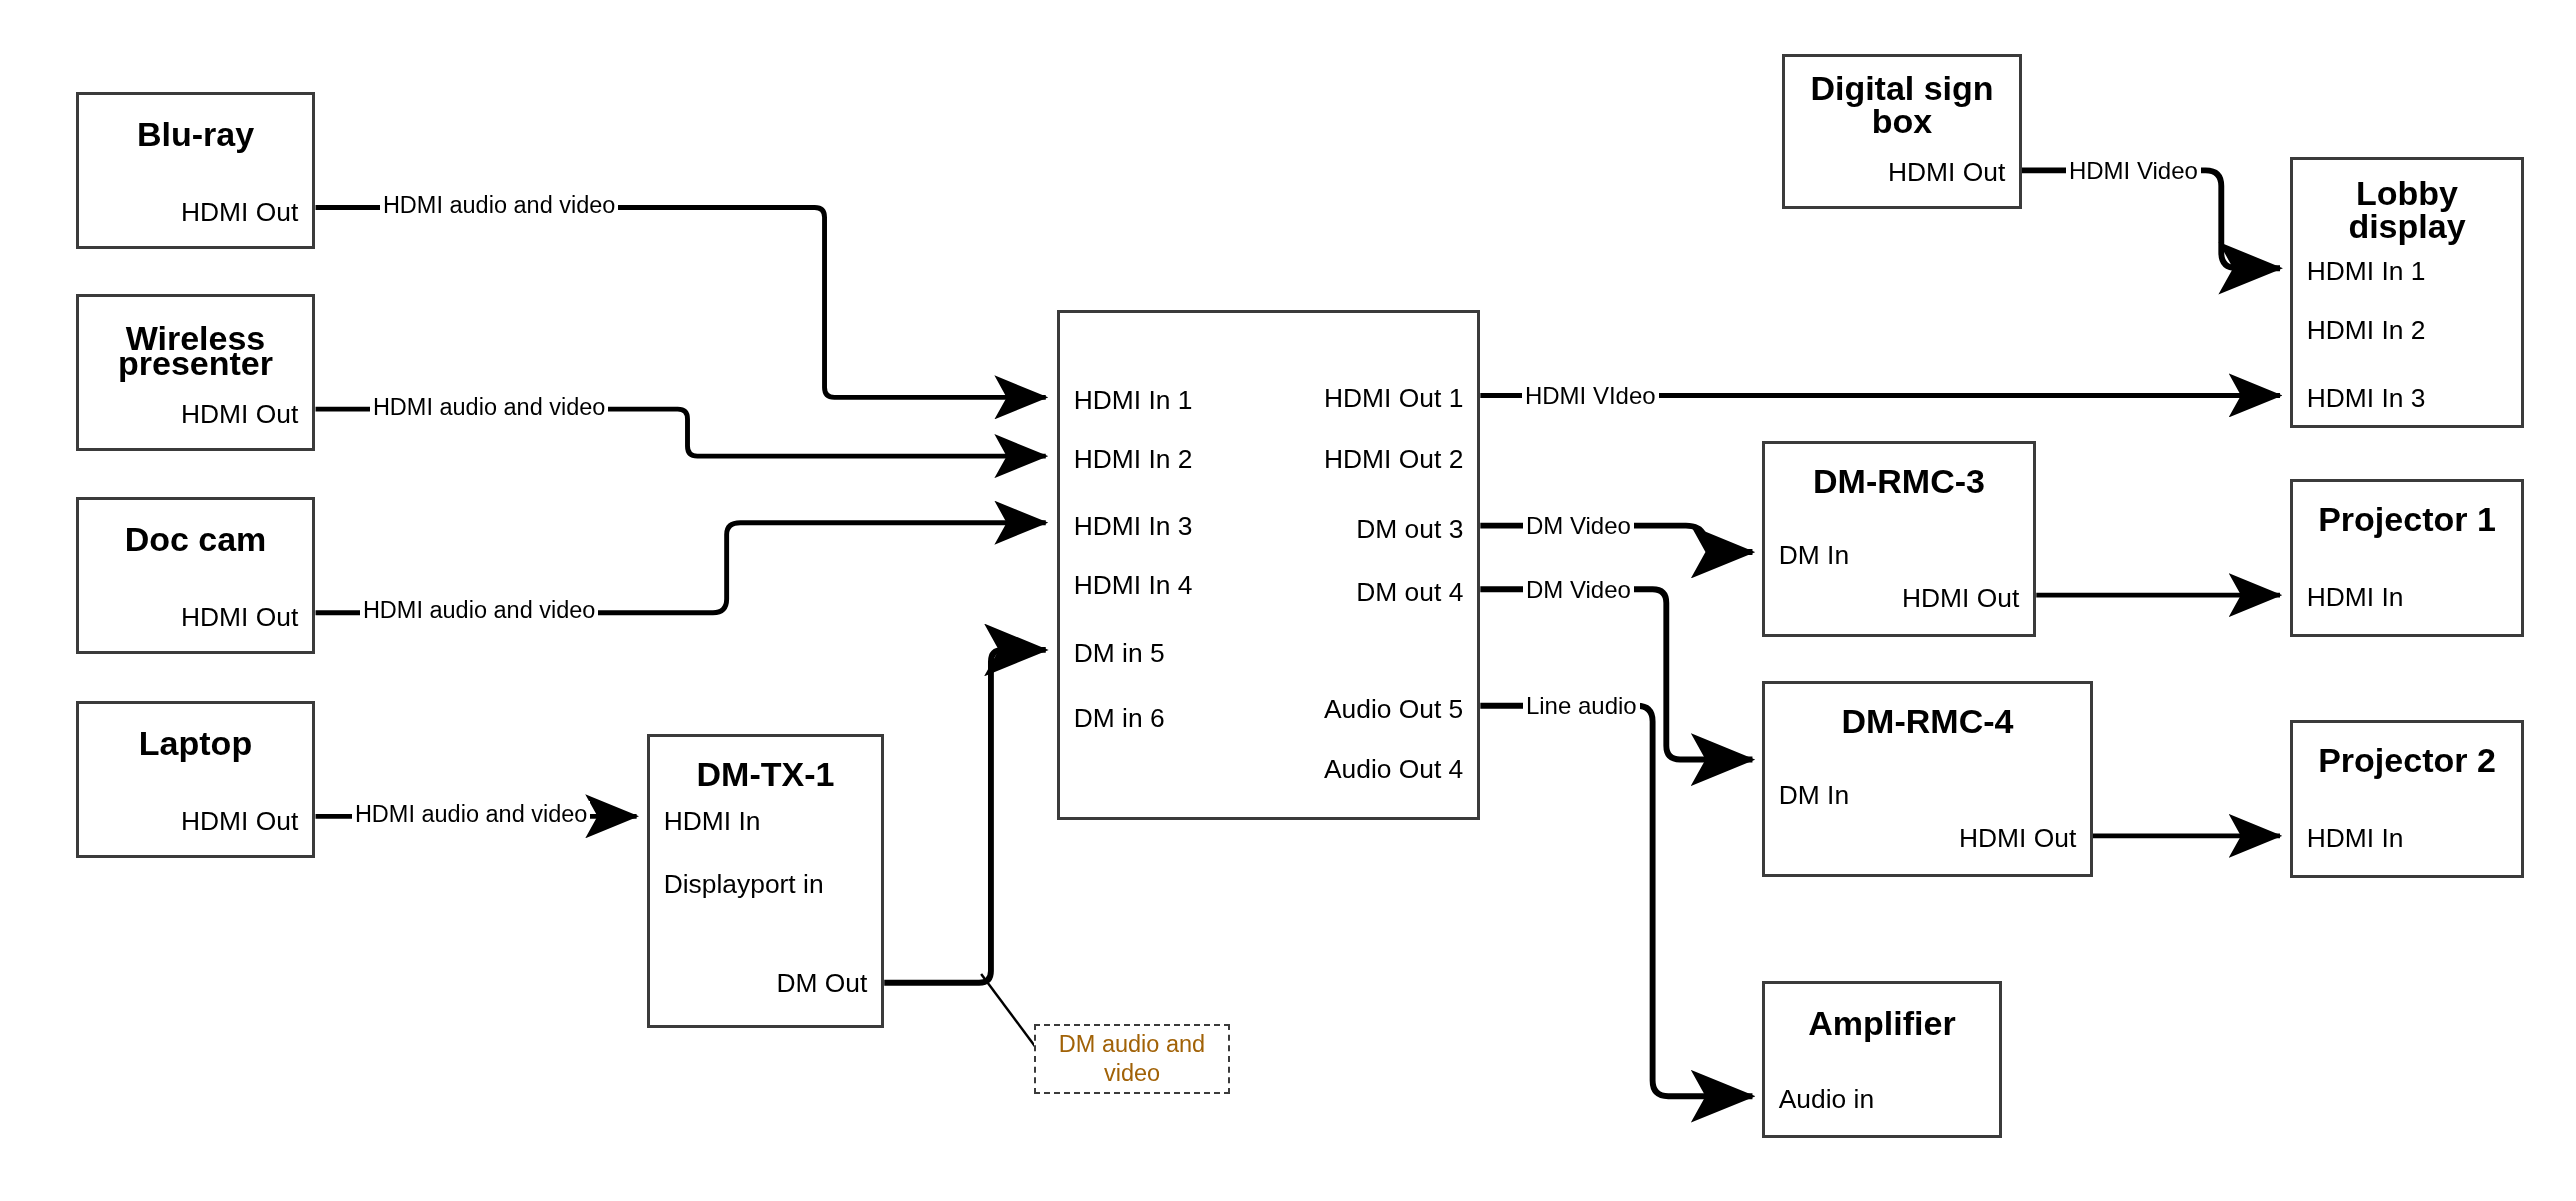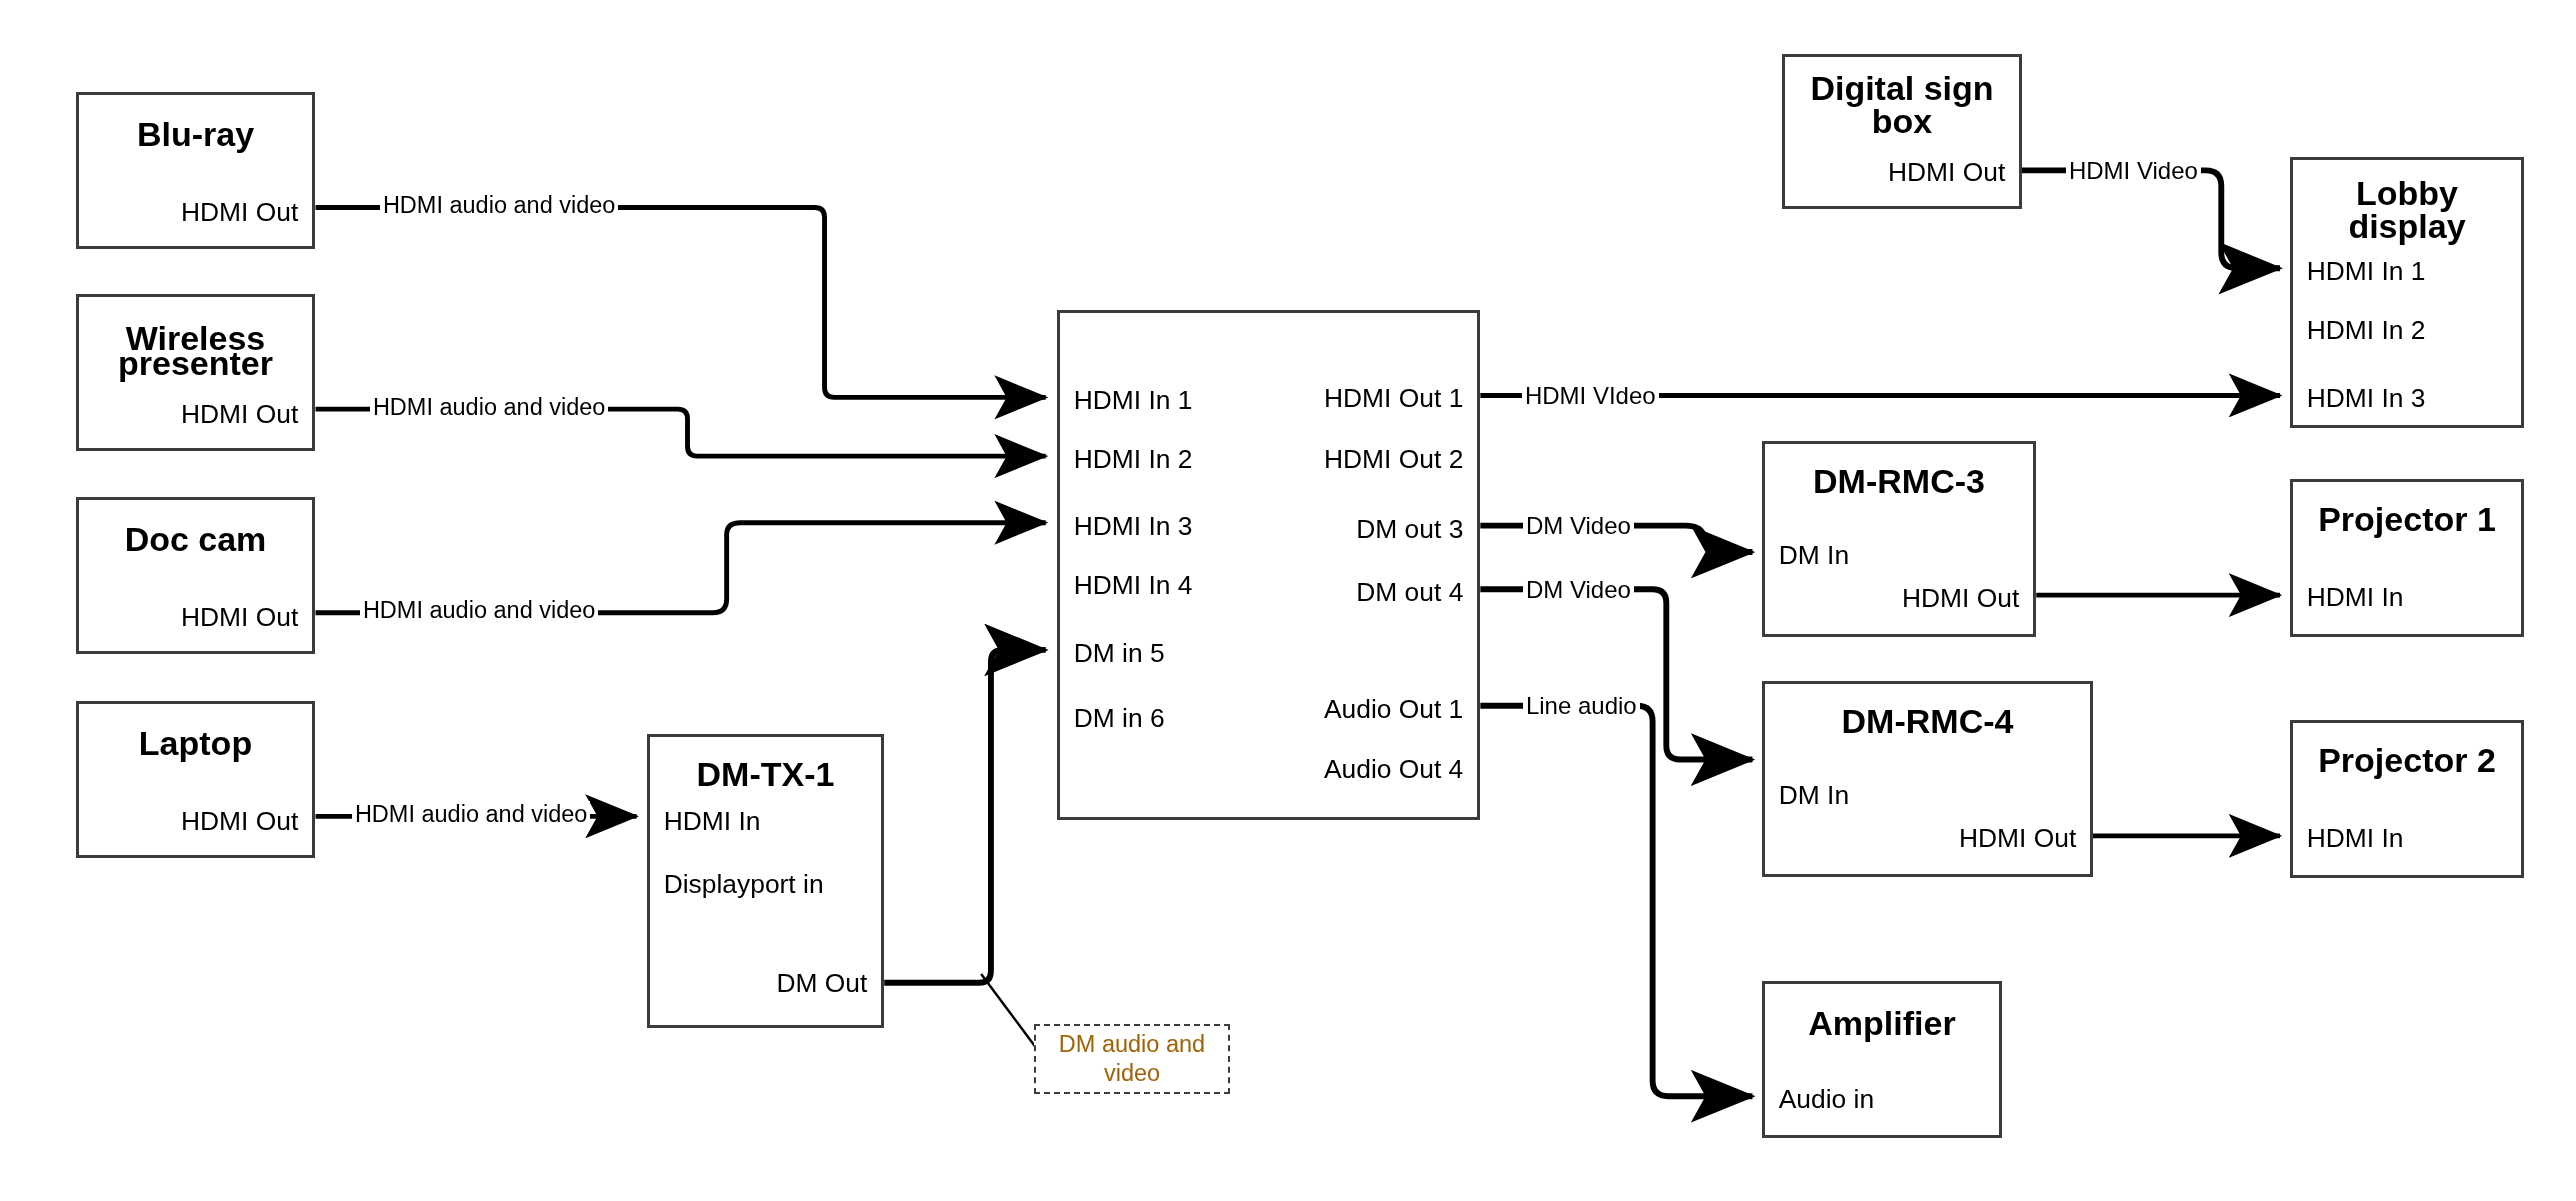--- a/index.html
+++ b/index.html
@@ -92,21 +92,21 @@
     <div class="port l f27" style="top:131px;">HDMI In 2</div>
     <div class="port l f27" style="top:198px;">HDMI In 3</div>
     <div class="port l f27" style="top:257px;">HDMI In 4</div>
     <div class="port l f27" style="top:325px;">DM in 5</div>
     <div class="port l f27" style="top:390px;">DM in 6</div>
 
     <div class="port r f27" style="top:70px;">HDMI Out 1</div>
     <div class="port r f27" style="top:131px;">HDMI Out 2</div>
     <div class="port r f27" style="top:201px;">DM out 3</div>
     <div class="port r f27" style="top:264px;">DM out 4</div>
-    <div class="port r f27" style="top:381px;">Audio Out 1</div>
+    <div class="port r f27" style="top:381px;">Audio Out 5</div>
     <div class="port r f27" style="top:441px;">Audio Out 4</div>
   </div>
 
   <div class="node" style="left:1782px;top:54px;width:240px;height:155px;">
     <div class="title f30" style="top:11.7px;">Digital sign</div>
     <div class="title f30" style="top:45px;">box</div>
     <div class="port r f27" style="top:100px;">HDMI Out</div>
   </div>
 
   <div class="node" style="left:2290px;top:157px;width:234px;height:271px;">

